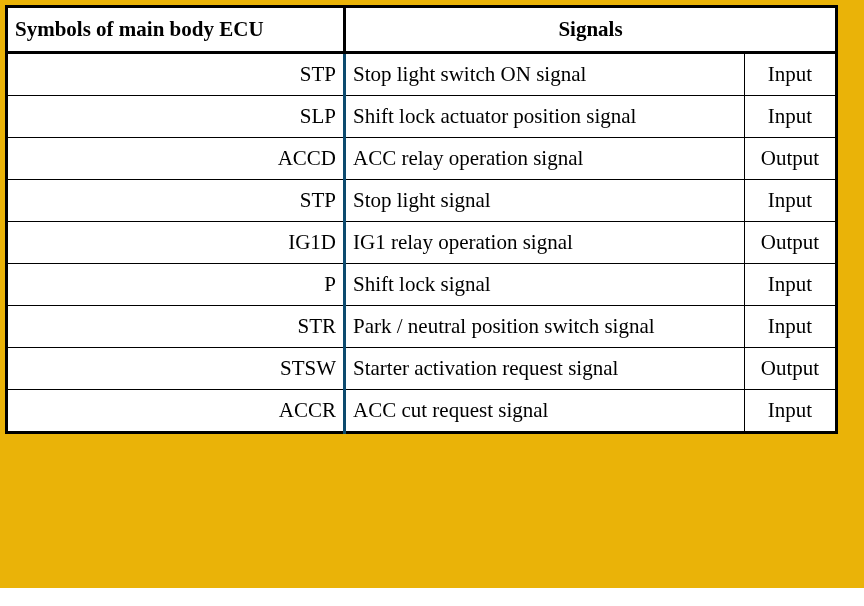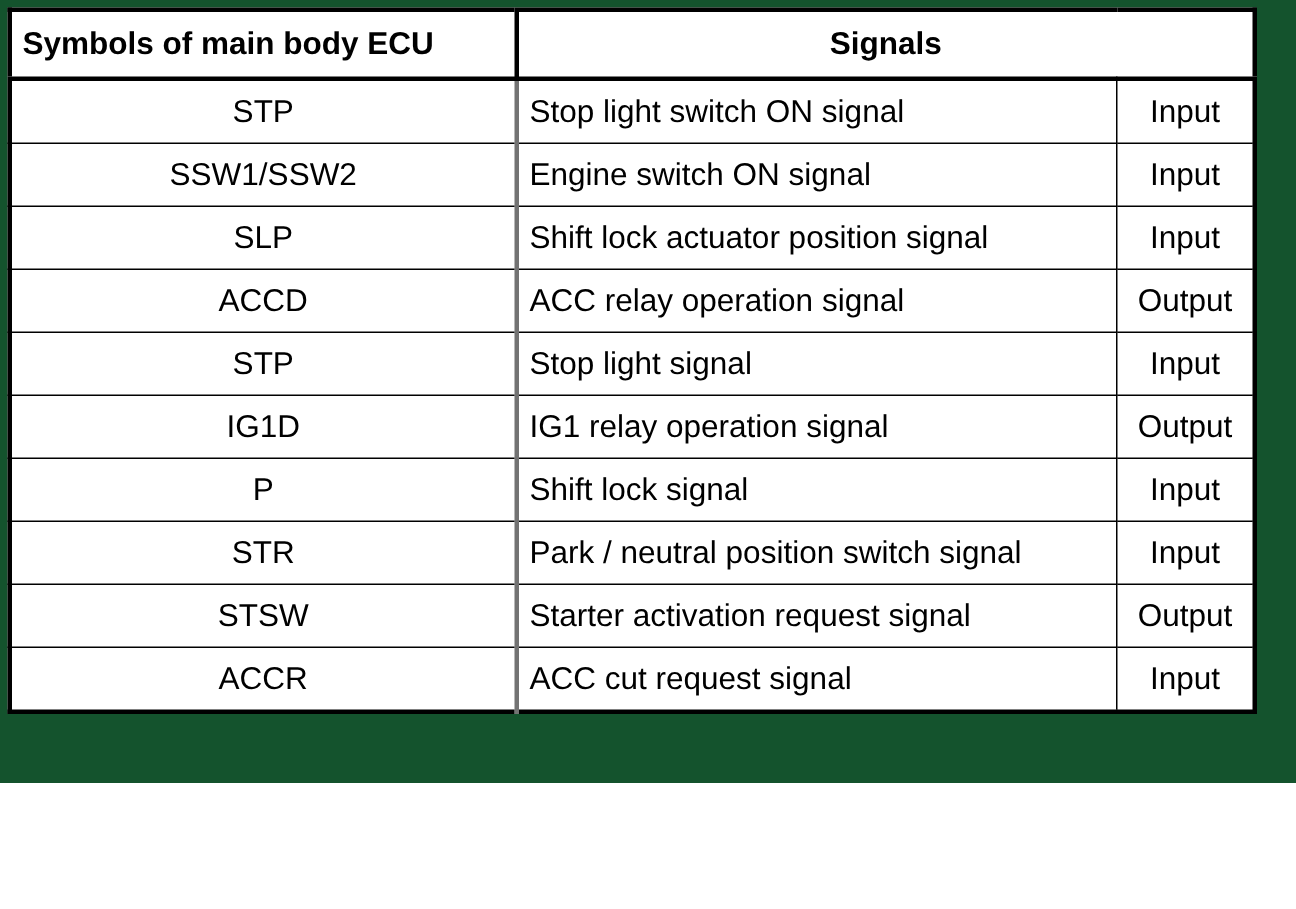--- a/index.html
+++ b/index.html
@@ -11,22 +11,23 @@
     width: 864px;
     height: 606px;
     font-family: "Liberation Sans", sans-serif;
     color: #000000;
     overflow: hidden;
   }
 
   .page {
     position: relative;
     width: 864px;
-    height: 522px;
-    background: #14532d;
+    height: 588px;
+    background: #eab308;
+    font-family: Liberation Serif, serif;
   }
 
   .table-wrap {
     position: absolute;
     left: 5px;
     top: 5px;
     width: 830px;
   }
 
   table.ecu-table {
@@ -68,22 +69,22 @@
   table.ecu-table thead th.h-symbol {
     text-align: left;
     border-right: 3px solid #000000;
   }
   table.ecu-table thead th.h-signals {
     text-align: center;
   }
 
   
   table.ecu-table td.cell-symbol {
-    text-align: center;
-    border-right: 3px solid #737373;
+    text-align: right;
+    border-right: 3px solid #0c4a6e;
   }
   table.ecu-table td.cell-desc {
     text-align: left;
     border-right: 1px solid #000000;
   }
   table.ecu-table td.cell-io {
     text-align: center;
   }
 
   
@@ -108,25 +109,20 @@
       <thead>
         <tr>
           <th class="h-symbol">Symbols of main body ECU</th>
           <th class="h-signals" colspan="2">Signals</th>
         </tr>
       </thead>
       <tbody id="table-body">
           <tr>
             <td class="cell-symbol">STP</td>
             <td class="cell-desc">Stop light switch ON signal</td>
-            <td class="cell-io">Input</td>
-          </tr>
-          <tr>
-            <td class="cell-symbol">SSW1/SSW2</td>
-            <td class="cell-desc">Engine switch ON signal</td>
             <td class="cell-io">Input</td>
           </tr>
           <tr>
             <td class="cell-symbol">SLP</td>
             <td class="cell-desc">Shift lock actuator position signal</td>
             <td class="cell-io">Input</td>
           </tr>
           <tr>
             <td class="cell-symbol">ACCD</td>
             <td class="cell-desc">ACC relay operation signal</td>

